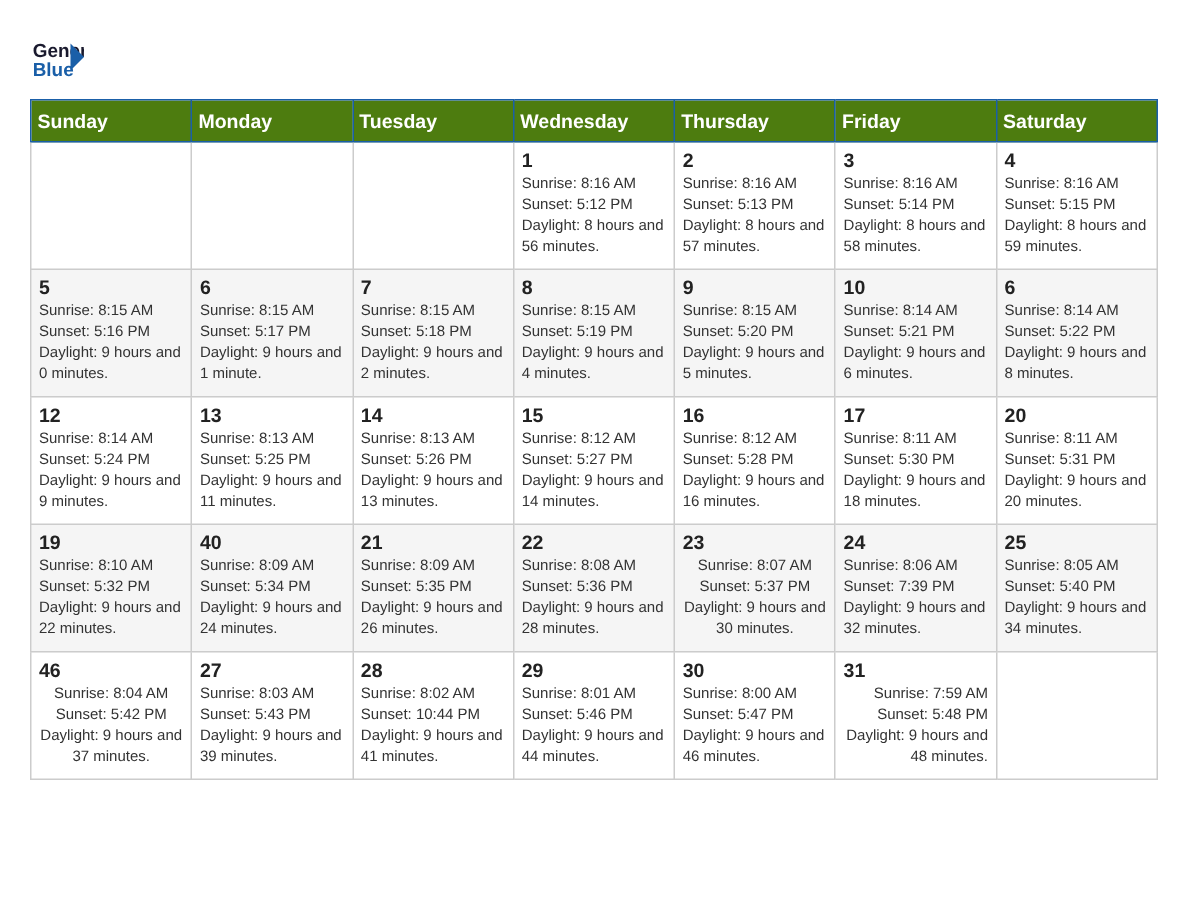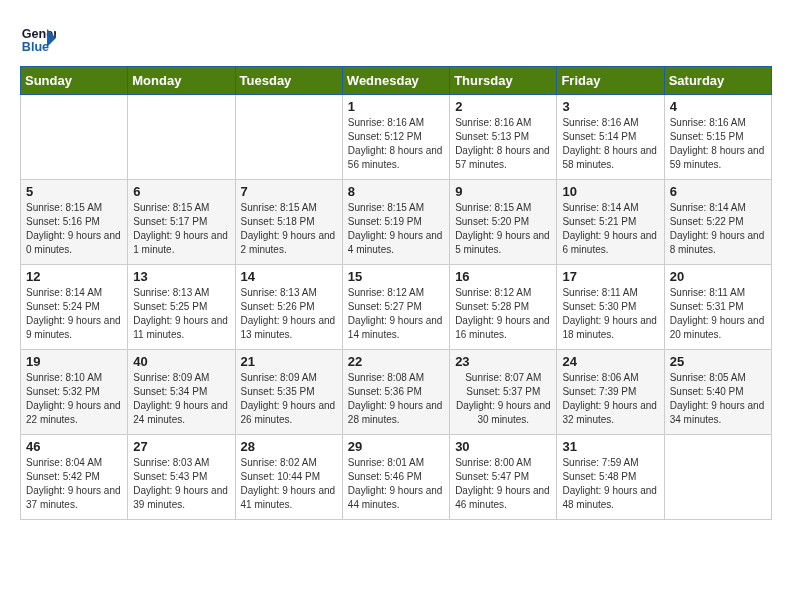--- a/index.html
+++ b/index.html
@@ -265,21 +265,21 @@
         <td>
           <span class="day-number">25</span>
           <div class="cell-text" style="white-space: pre-line;">Sunrise: 8:05 AM
 Sunset: 5:40 PM
 Daylight: 9 hours and 34 minutes.</div>
         </td>
       </tr>
       <tr>
         <td>
           <span class="day-number">46</span>
-          <div class="cell-text" style="white-space: pre-line;">Sunrise: 8:04 AM
+          <div class="cell-text" style="white-space: pre-line; text-align: center;">Sunrise: 8:04 AM
 Sunset: 5:42 PM
 Daylight: 9 hours and 37 minutes.</div>
         </td>
         <td>
           <span class="day-number">27</span>
           <div class="cell-text" style="white-space: pre-line;">Sunrise: 8:03 AM
 Sunset: 5:43 PM
 Daylight: 9 hours and 39 minutes.</div>
         </td>
         <td>
@@ -295,20 +295,20 @@
 Daylight: 9 hours and 44 minutes.</div>
         </td>
         <td>
           <span class="day-number">30</span>
           <div class="cell-text" style="white-space: pre-line;">Sunrise: 8:00 AM
 Sunset: 5:47 PM
 Daylight: 9 hours and 46 minutes.</div>
         </td>
         <td>
           <span class="day-number">31</span>
-          <div class="cell-text" style="white-space: pre-line;">Sunrise: 7:59 AM
+          <div class="cell-text" style="white-space: pre-line; text-align: right;">Sunrise: 7:59 AM
 Sunset: 5:48 PM
 Daylight: 9 hours and 48 minutes.</div>
         </td>
         <td class="empty-cell"></td>
       </tr>
     </tbody>
 </table>
 
 </body></html>

